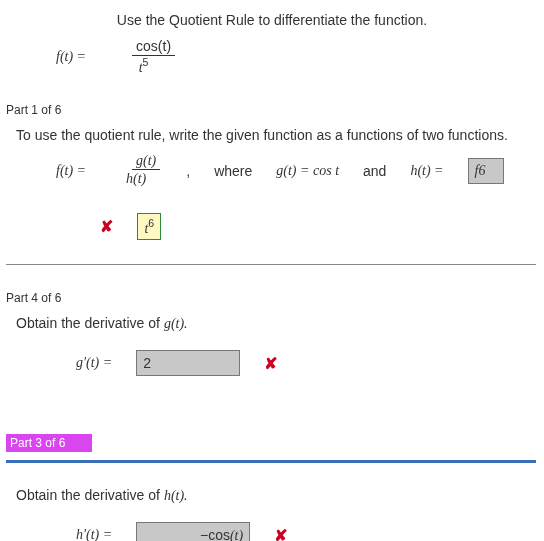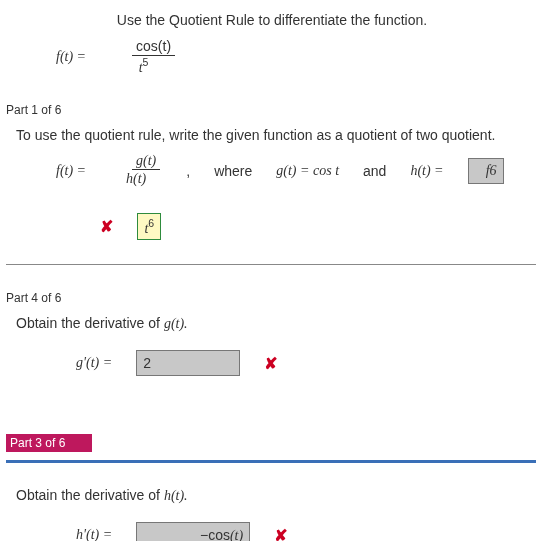--- a/index.html
+++ b/index.html
@@ -15,21 +15,21 @@
     margin: 4px 0 10px 0;
     text-align: center;
   }
   .indent1 { margin-left: 50px; }
   .part-header {
     color: #333;
     font-size: 12px;
     margin: 26px 0 8px 0;
   }
   .part-header.active {
-    background: #be185d;
+    background: #d946ef;
     color: #fff;
     padding: 2px 4px;
     display: inline-block;
     width: 78px;
   }
   .part-header.active-line {
     border-top: 3px solid #3a6fb7;
     height: 0;
     margin-top: -1px;
     width: 530px;
@@ -54,21 +54,21 @@
   .ital { font-style: italic; font-family: 'Times New Roman', serif; }
   .row { display:flex; align-items:center; gap:24px; flex-wrap:wrap; }
   .input-wrong {
     background: #c8c8c8;
     border: 1px solid #777;
     padding: 2px 6px;
     min-width: 22px;
     height: 20px;
     line-height: 20px;
     display: inline-block;
-    text-align: right;
+    text-align: left;
   }
   .input-wrong.big { min-width: 90px; text-align:left; }
   .input-wrong.big2 { min-width: 100px; text-align:right; }
   .input-correct-given {
     border: 1.5px solid #2e8b3d;
     padding: 3px 6px;
     display: inline-block;
     background: #fef9c3;
   }
   .x-mark {
@@ -88,21 +88,21 @@
   <span class="ital">f(t) =</span>
   <span class="frac">
     <span class="num">cos(t)</span>
     <span class="den">
       <span class="ital">t</span><sup>5</sup>
     </span>
   </span>
 </div>
 
 <div class="part-header">Part 1 of 6</div>
-<div class="body-text">To use the quotient rule, write the given function as a quotient of two quotient.</div>
+<div class="body-text">To use the quotient rule, write the given function as a functions of two functions.</div>
 
 <div class="indent1 row">
   <span class="ital">f(t) =</span>
   <span class="frac">
     <span class="num ital">g(t)</span>
     <span class="den ital">h(t)</span>
   </span>
     <span>,</span>
   <span>where</span>
   <span class="ital">g(t) = cos t</span>

